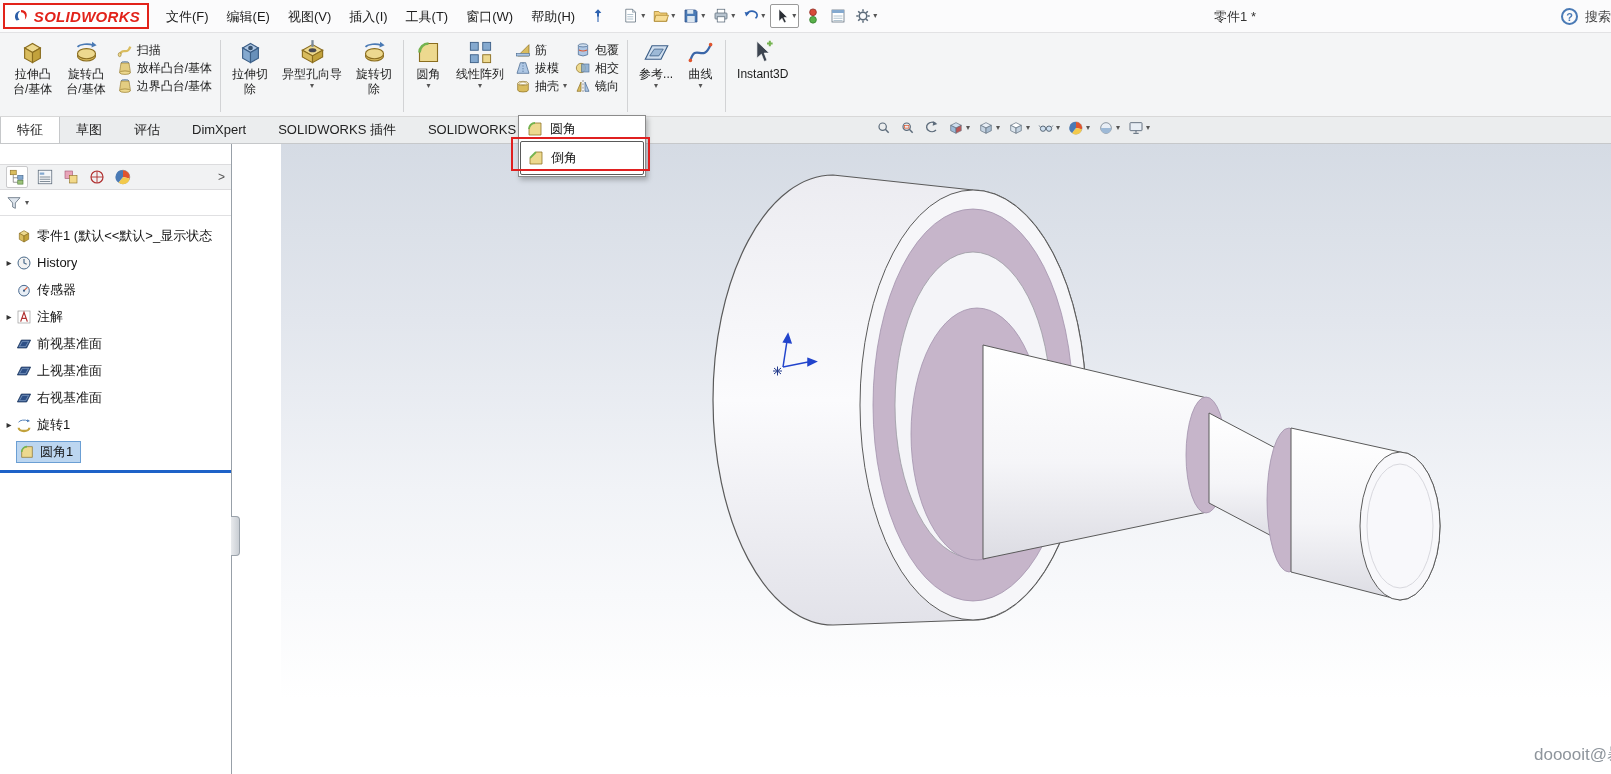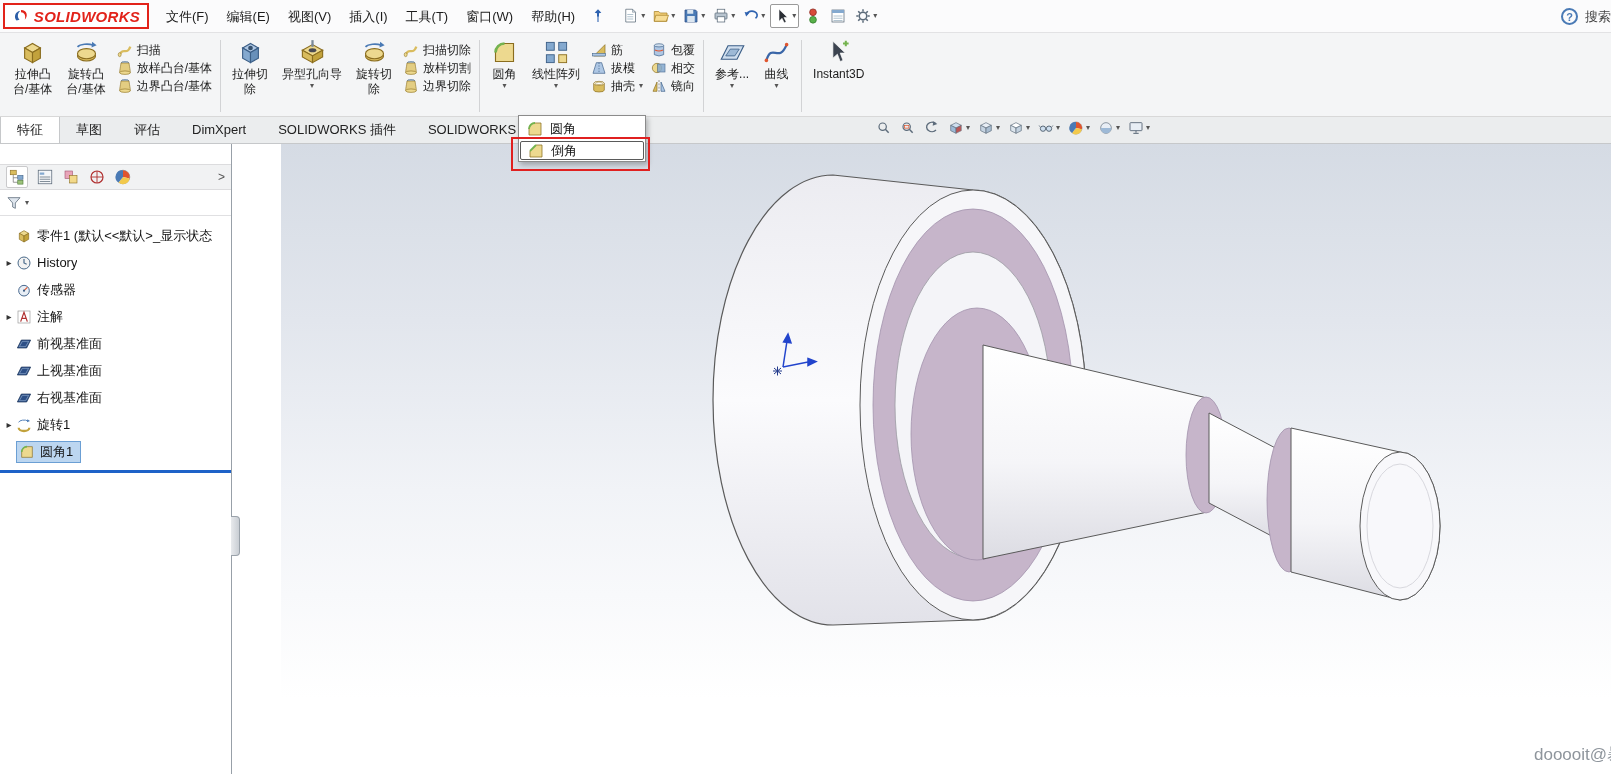--- a/index.html
+++ b/index.html
@@ -59,21 +59,21 @@
                 background:linear-gradient(90deg,#e8eaed,#c9ced4);border:1px solid #9aa2aa;border-left:none;
                 border-radius:0 4px 4px 0;}
   
   .viewport{position:absolute;left:233px;top:144px;width:1378px;height:630px;overflow:hidden;
             background:linear-gradient(180deg,#d5dbe4 0%,#e2e6ed 28%,#f1f3f7 55%,#ffffff 88%);margin-left:48px;}
   .watermark{position:absolute;right:18px;bottom:8px;font-size:17px;color:#8e959c;}
   
   .flyout{position:absolute;left:518px;top:115px;width:128px;background:#fff;border:1px solid #8b8b8b;
           box-shadow:2px 3px 5px rgba(0,0,0,.25);z-index:50;padding:1px;}
   .fly-item{height:24px;display:flex;align-items:center;gap:6px;padding:0 6px;font-size:13px;color:#111;}
-  .fly-item.focused{border:1px solid #5a5a5a;border-radius:2px;height:19px;}
+  .fly-item.focused{border:1px solid #5a5a5a;border-radius:2px;height:34px;}
   .red-box{position:absolute;left:511px;top:137px;width:139px;height:34px;border:2px solid #e02020;
            z-index:60;pointer-events:none;}
 </style>
 </head>
 <body>
 
 <svg width="0" height="0" style="position:absolute" aria-hidden="true">
 <defs>
 <symbol id="s-boss" viewBox="0 0 24 24">
         <polygon points="5,8 12,4 19,8 12,12" fill="#edd98f" stroke="#8a6d1f"></polygon>
@@ -394,20 +394,21 @@
           <use href="#s-sheet"></use>
         </svg>
       </div>
     <div class="qbtn">
         <svg class="ic18">
           <use href="#s-gear"></use>
         </svg>
         <span class="caret">▾</span>
       </div>
   </div>
+  <div class="doc-title">零件1 *</div>
   <div class="help-area">
     <span class="help-circle">?</span>
     <span class="search-text">搜索</span>
   </div>
 </div>
 
 <div class="ribbon">
 
   <div class="bigbtn">
     <svg class="ic26">
@@ -458,40 +459,20 @@
       </svg>
     <span>异型孔向导</span>
     <span class="caret">▾</span>
   </div>
   <div class="bigbtn">
     <svg class="ic26">
         <use href="#s-revolve"></use>
       </svg>
     <span>旋转切</span>
     <span>除</span>
-  </div>
-  <div class="smallcol">
-    <div class="smallbtn">
-        <svg class="ic16">
-          <use href="#s-sweep"></use>
-        </svg>
-        <span>扫描切除</span>
-      </div>
-    <div class="smallbtn">
-        <svg class="ic16">
-          <use href="#s-loft"></use>
-        </svg>
-        <span>放样切割</span>
-      </div>
-    <div class="smallbtn">
-        <svg class="ic16">
-          <use href="#s-loft"></use>
-        </svg>
-        <span>边界切除</span>
-      </div>
   </div>
   <div class="vsep"></div>
 
   <div class="bigbtn">
     <svg class="ic26">
         <use href="#s-fillet"></use>
       </svg>
     <span>圆角</span>
     <span class="caret">▾</span>
   </div>

